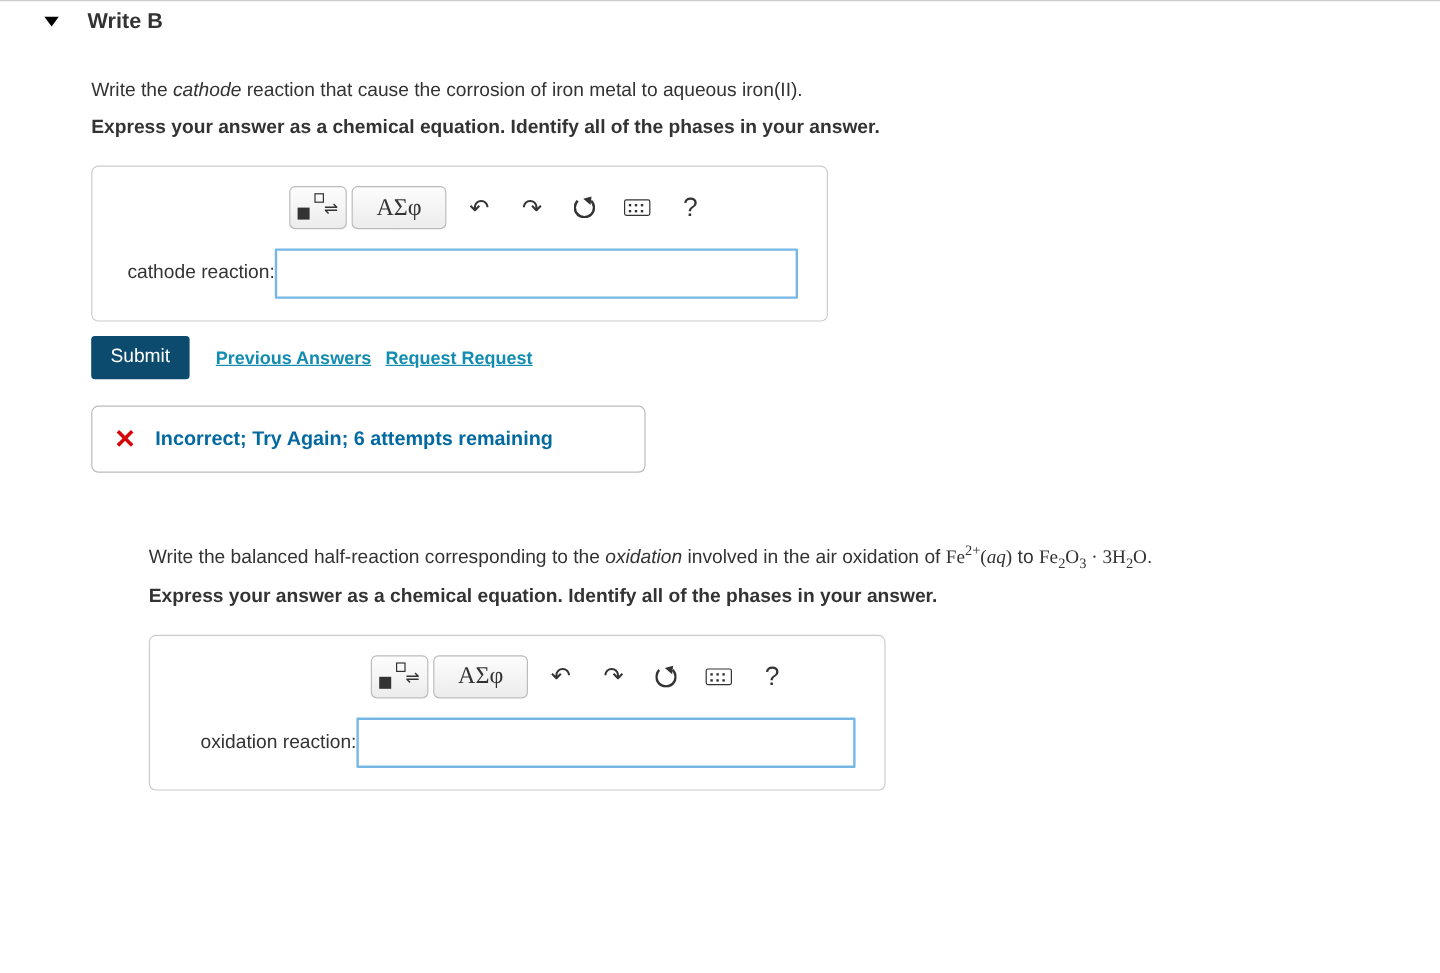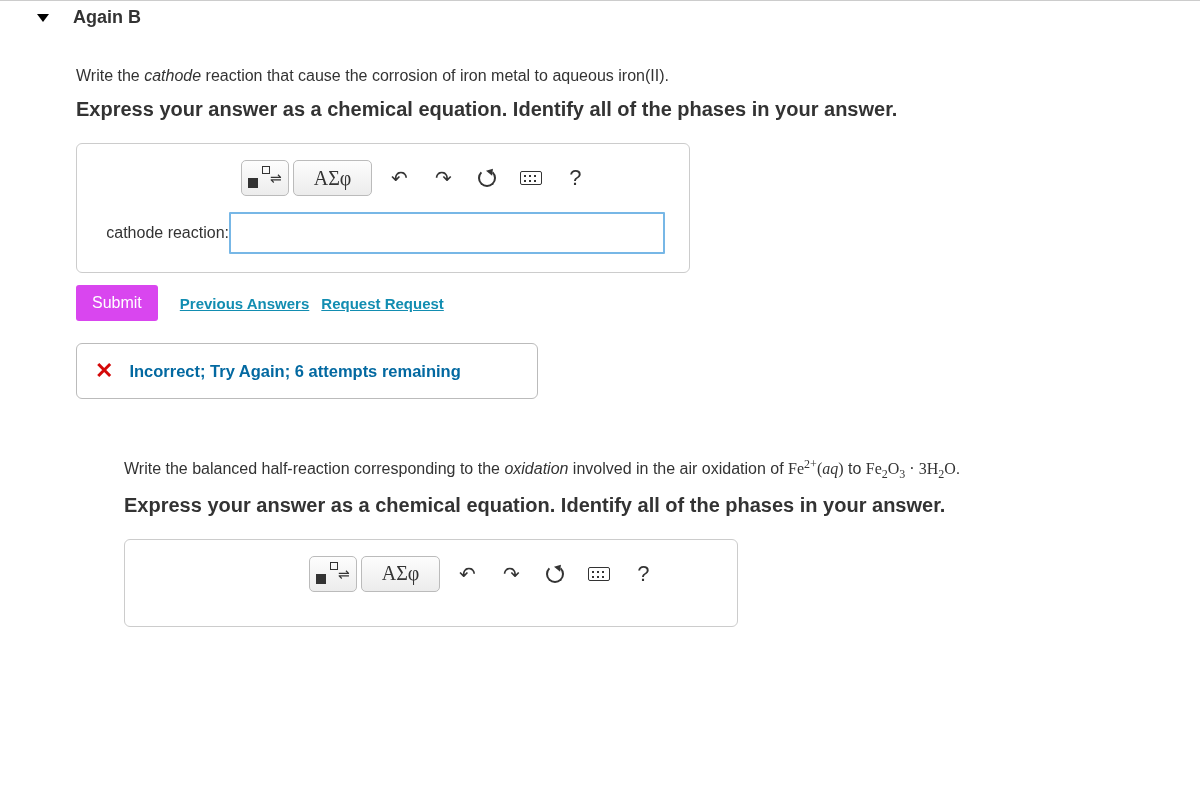--- a/index.html
+++ b/index.html
@@ -27,21 +27,21 @@
   }
   .part-title {
     font-weight: bold;
     font-size: 18px;
   }
   .part-content {
     padding: 28px 0 28px 76px;
   }
   .prompt-line { margin-bottom: 10px; line-height: 1.5; }
   .prompt-line em { font-style: italic; }
-  .instruction { font-weight: bold; margin-bottom: 22px; font-size: 20px; }
+  .instruction { font-weight: bold; margin-bottom: 22px; font-size: 16px; }
   .eq-box {
     border: 1px solid #ccc;
     border-radius: 6px;
     padding: 16px 12px 18px 12px;
     width: 614px;
     margin-bottom: 12px;
   }
   .eq-row {
     display: flex;
     align-items: center;
@@ -108,21 +108,21 @@
     padding-left: 0;
   }
   .chk-row input[type=checkbox]{
     width:15px; height:15px; margin-right:8px;
   }
   .action-row {
     display:flex; align-items:center; gap: 22px;
     margin-bottom: 22px;
   }
   .submit-btn {
-    background:#d946ef;
+    background:#0c4a6e;
     color:#fff;
     border:none;
     border-radius:3px;
     padding: 9px 16px;
     font-size:16px;
     cursor:pointer;
   }
   .link-btn {
     color:#128db1;
     font-weight:bold;
@@ -171,21 +171,21 @@
     border-bottom:6px solid #333;transform:rotate(40deg);
   }
 </style>
 </head>
 <body>
 
 <div class="page">
 
   <div class="part-header">
     <div class="part-toggle"></div>
-    <div class="part-title">Again B</div>
+    <div class="part-title">Write B</div>
   </div>
 
   <div class="part-content">
     <div class="prompt-line">
       Write the <em>cathode</em> reaction that cause the corrosion of iron metal to aqueous iron(II).
     </div>
     <div class="instruction">Express your answer as a chemical equation. Identify all of the phases in your answer.</div>
 
     <div class="eq-box">
       <div class="toolbar">
@@ -264,16 +264,20 @@
           <span class="reset-icon"></span>
         </div>
         <div class="plain-tool">
           <span class="kbd-icon"></span>
         </div>
         <div class="plain-tool">
           <span style="font-size:22px;">?</span>
         </div>
       </div>
 
+      <div class="eq-row">
+        <div class="eq-label-cell" style="width:160px;">oxidation reaction:</div>
+        <input class="eq-input" type="text" style="width: 416px;" value="">
+      </div>
     </div>
   </div>
 
 </div>
 
 </body></html>

